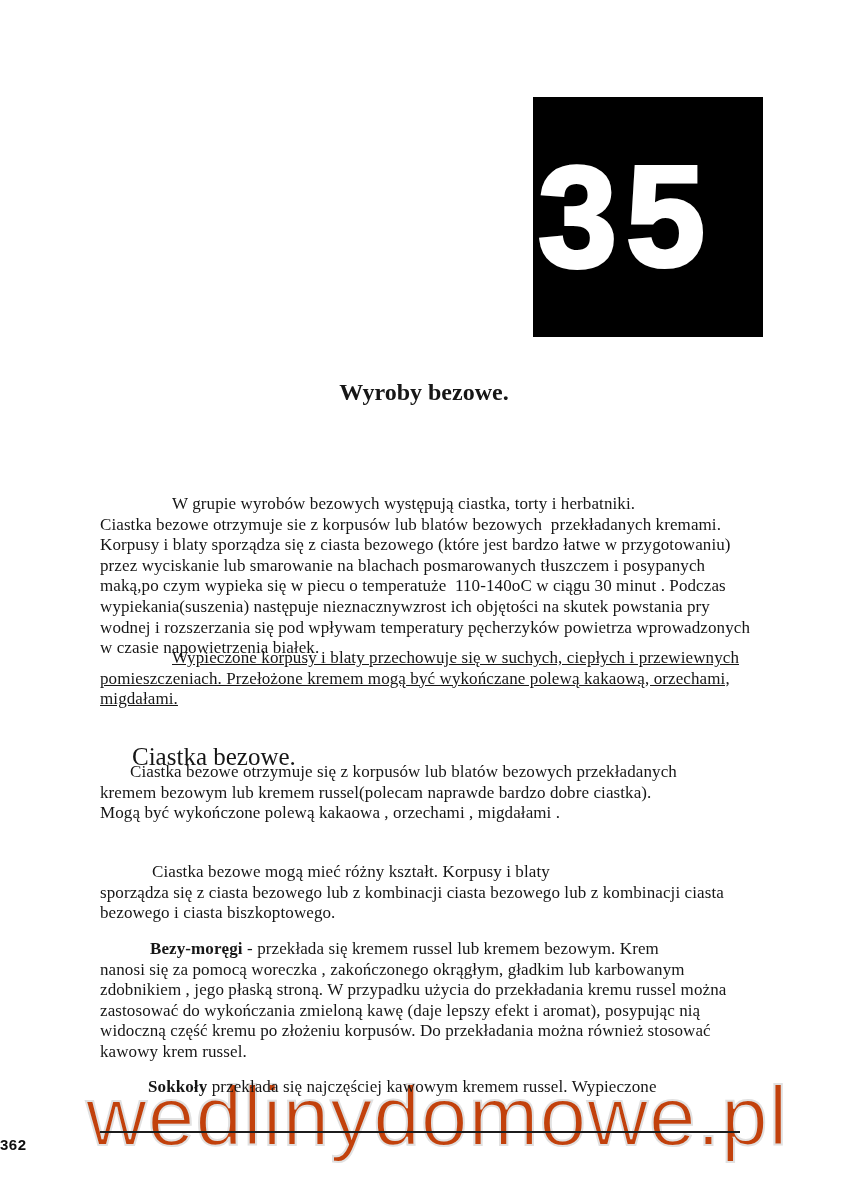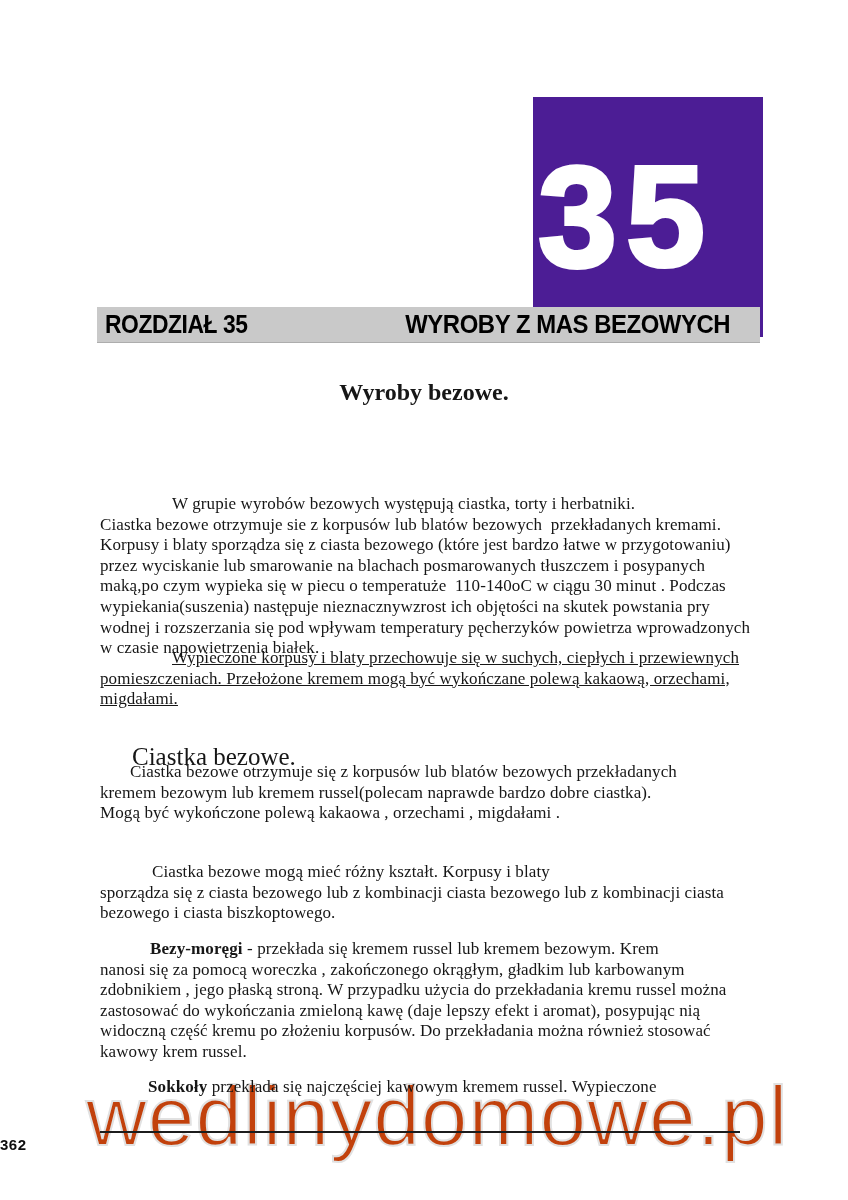--- a/index.html
+++ b/index.html
@@ -10,21 +10,21 @@
   
   .watermark {
     position:absolute; left:86px; top:1068px; z-index:0;
     font-family:"Liberation Sans", sans-serif; font-weight:400;
     font-size:84px; letter-spacing:1px; white-space:nowrap;
     color:#c2410c; -webkit-text-stroke:2px #e1e1e1;
   }
   .layer { position:absolute; inset:0; z-index:1; }
   .chapter-box {
     position:absolute; left:533px; top:97px; width:230px; height:240px;
-    background:#4c1d95; display:flex; align-items:center;
+    background:#000000; display:flex; align-items:center;
   }
   .chapter-number {
     font-family:"Liberation Sans", sans-serif; font-weight:700;
     font-size:142px; line-height:1; color:#ffffff;
     padding-left:5px; letter-spacing:9px;
     -webkit-text-stroke:4px #ffffff;
   }
   .chapter-bar {
     position:absolute; left:97px; top:307px; width:663px; height:36px;
     background:#c9c9c9; border-bottom:1px solid #adadad;
@@ -72,24 +72,20 @@
 <div class="page">
 
   <div class="watermark">wedlinydomowe.pl</div>
 
   <div class="layer">
 
     <div class="chapter-box">
       <div class="chapter-number">35</div>
     </div>
 
-    <div class="chapter-bar">
-      <span class="bar-label left">ROZDZIAŁ 35</span>
-      <span class="bar-label right">WYROBY Z MAS BEZOWYCH</span>
-    </div>
 
     <div class="doc-title">Wyroby bezowe.</div>
 
     <div class="par" id="p-intro-1">W grupie wyrobów bezowych występują ciastka, torty i herbatniki.
 Ciastka bezowe otrzymuje sie z korpusów lub blatów bezowych  przekładanych kremami.
 Korpusy i blaty sporządza się z ciasta bezowego (które jest bardzo łatwe w przygotowaniu)
 przez wyciskanie lub smarowanie na blachach posmarowanych tłuszczem i posypanych
 maką,po czym wypieka się w piecu o temperatuże  110-140oC w ciągu 30 minut . Podczas
 wypiekania(suszenia) następuje nieznacznywzrost ich objętości na skutek powstania pry
 wodnej i rozszerzania się pod wpływam temperatury pęcherzyków powietrza wprowadzonych

